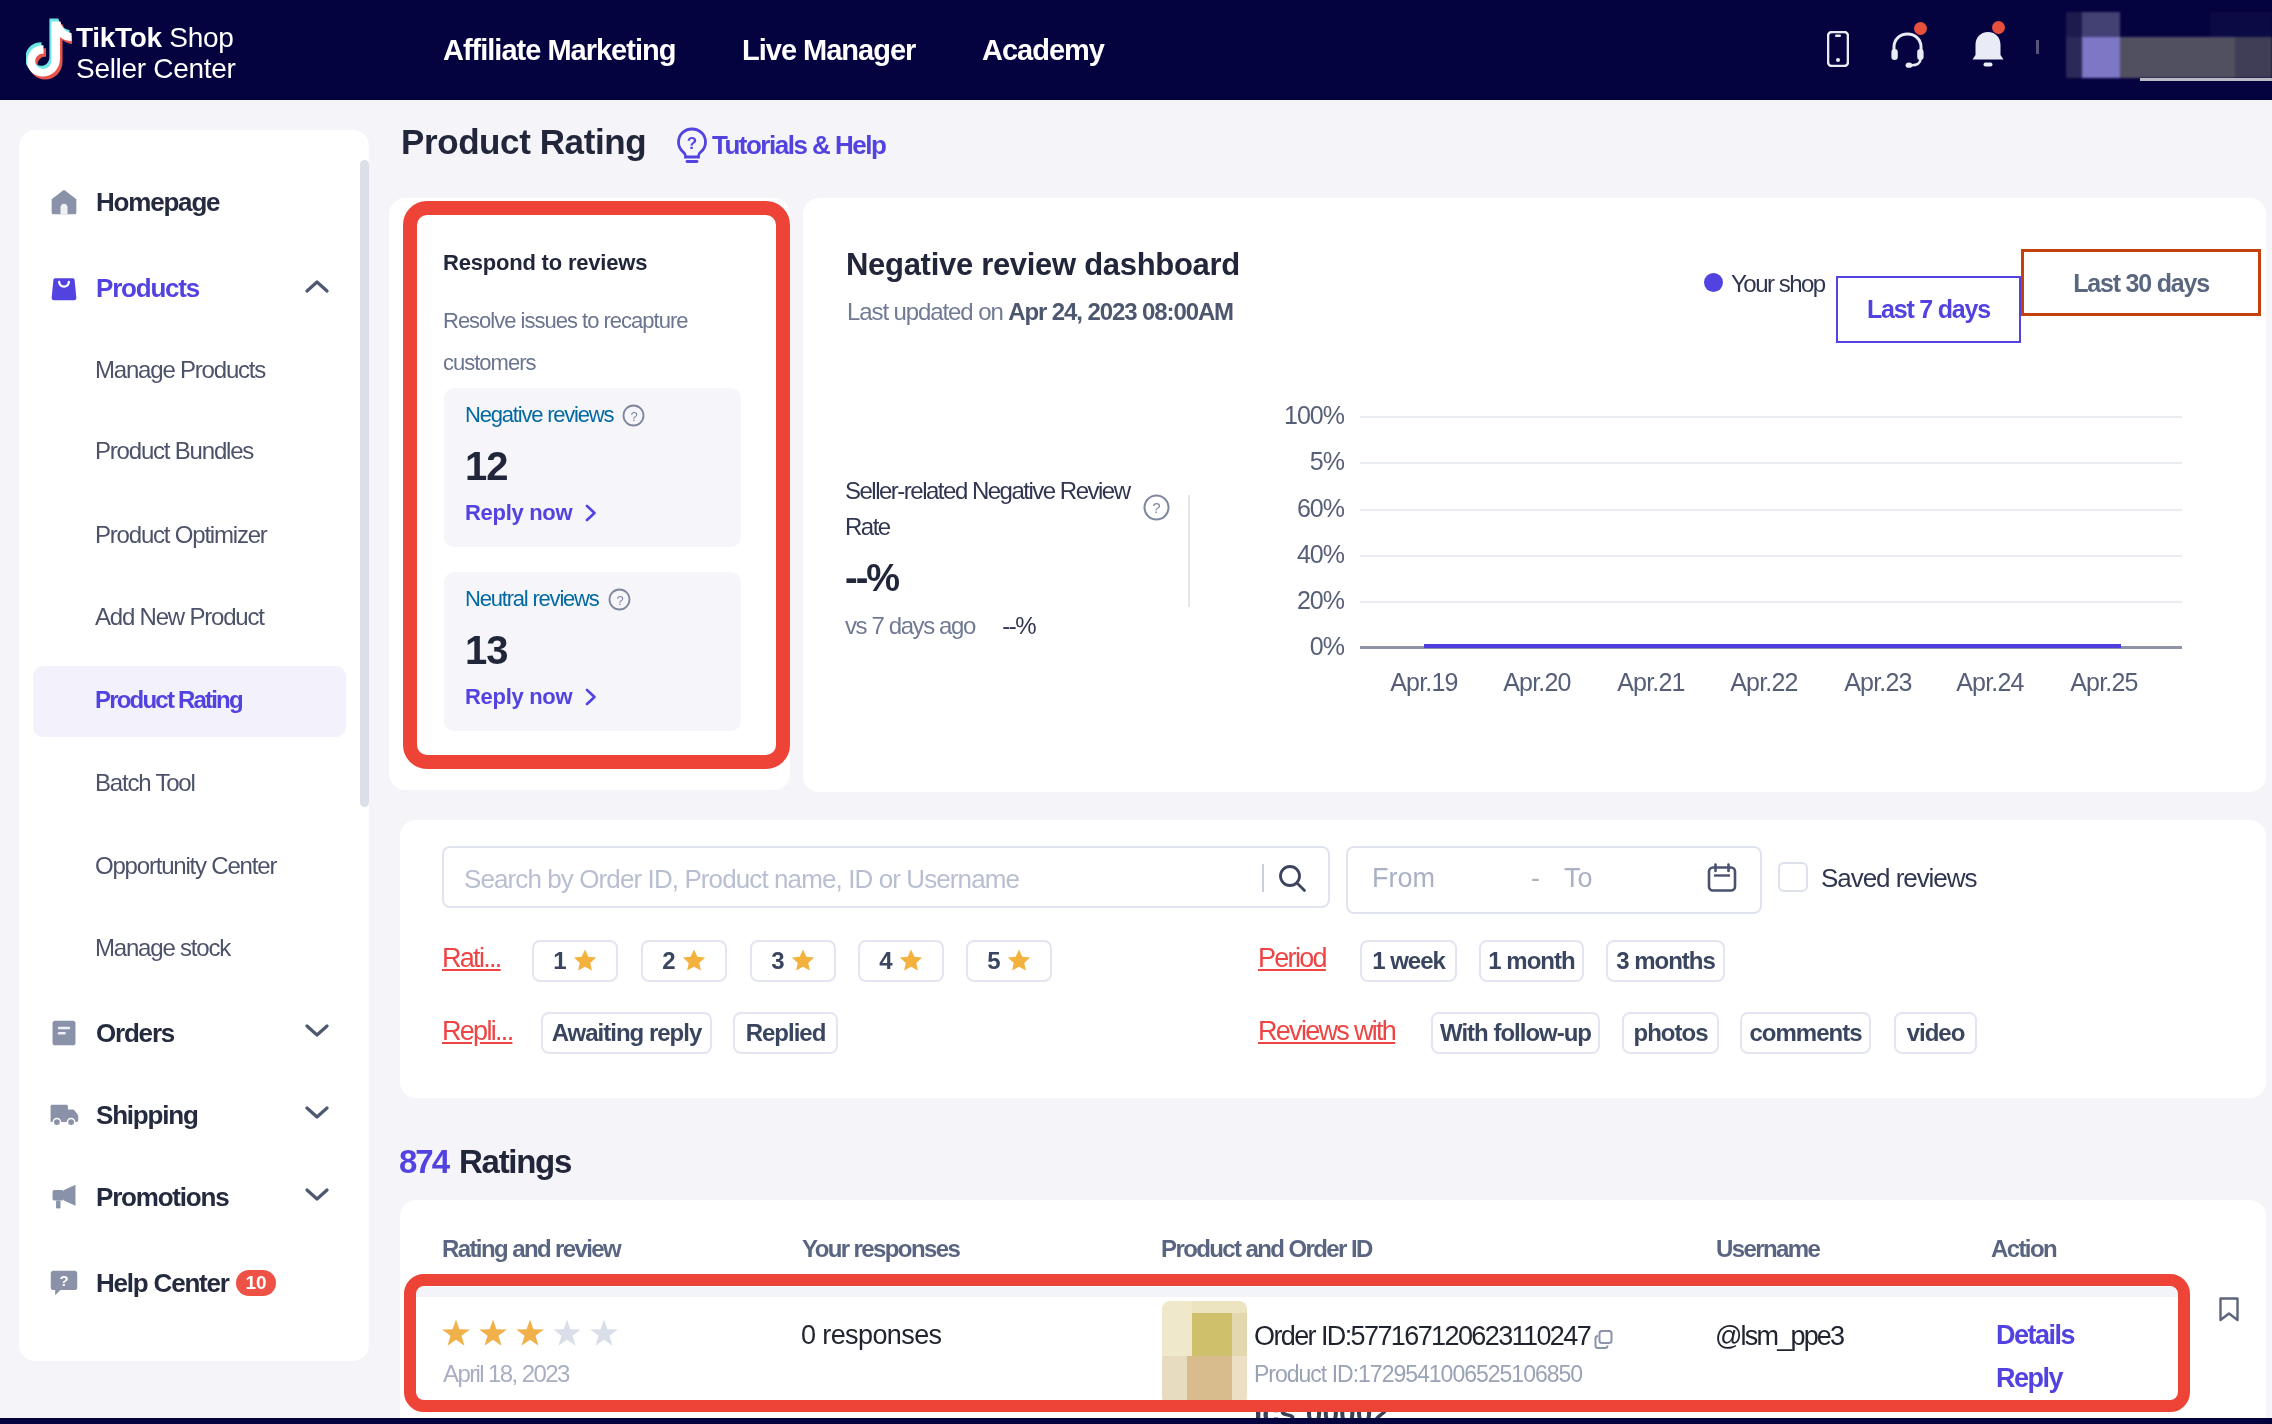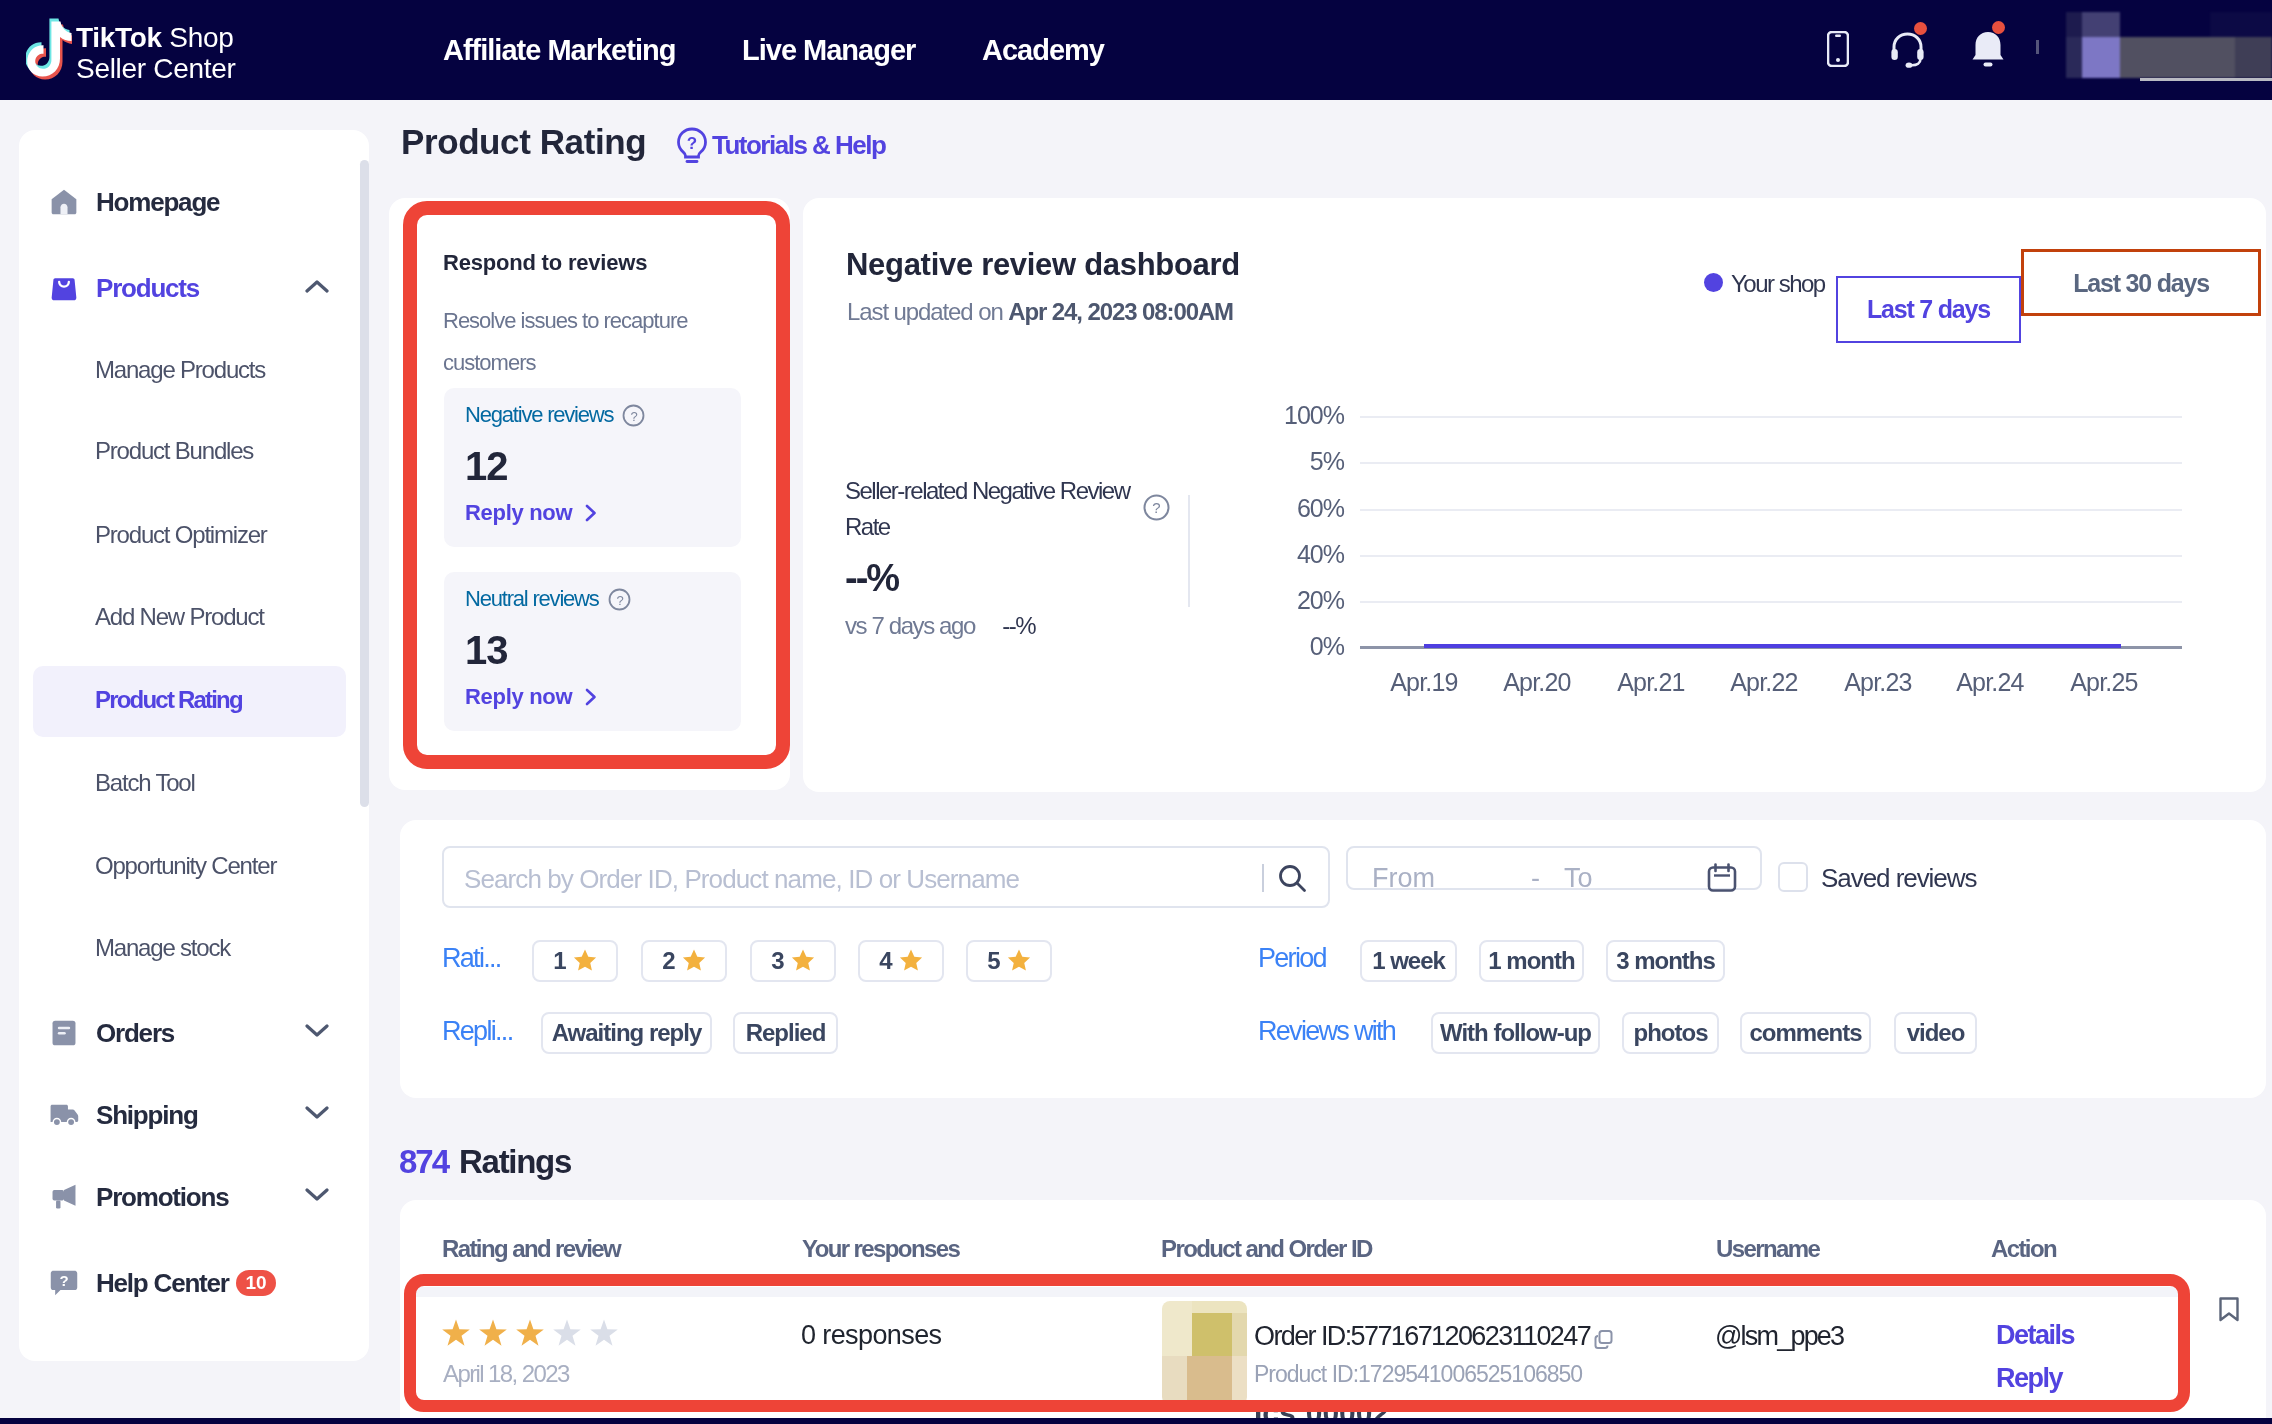--- a/index.html
+++ b/index.html
@@ -68,24 +68,24 @@
 
 .gl { position:absolute; left:557px; width:822px; height:2px; background:#eaecf3; }
 .ylab { position:absolute; width:90px; text-align:right; font-size:25px; color:#565f78; letter-spacing:-1px; }
 .xlab { position:absolute; width:120px; text-align:center; font-size:25px; color:#565f78; letter-spacing:-0.8px; }
 #xaxis { position:absolute; left:557px; top:448px; width:822px; height:3px; background:#8d94a8; }
 #blueline { position:absolute; left:621px; top:446px; width:697px; height:4px; background:#4e3ee0; }
 
 
 #srch { position:absolute; left:42px; top:26px; width:888px; height:62px; border:2px solid #e0e4ee; border-radius:8px; }
 #srch .ph { position:absolute; left:20px; top:16px; font-size:26px; color:#b8bfd2; letter-spacing:-0.9px; }
-#dateinp { position:absolute; left:946px; top:26px; width:416px; height:44px; border:2px solid #e0e4ee; border-radius:8px; font-size:27px; color:#aab1c5; }
+#dateinp { position:absolute; left:946px; top:26px; width:416px; height:68px; border:2px solid #e0e4ee; border-radius:8px; font-size:27px; color:#aab1c5; }
 #savedcb { position:absolute; left:1378px; top:42px; width:30px; height:30px; border:2px solid #dde1ec; border-radius:6px; background:#fff; }
 #savedtx { position:absolute; left:1421px; top:43px; font-size:26px; color:#303650; letter-spacing:-1.05px; }
-.flabel { position:absolute; font-size:27px; color:#3b82f6; letter-spacing:-1.7px; }
+.flabel { position:absolute; font-size:27px; color:#ef4444; letter-spacing:-1.7px;text-decoration:underline; }
 .fbtn { position:absolute; height:42px; border:2px solid #e3e6f0; border-radius:8px; background:#fff; font-size:24px; color:#3a4660; display:flex; align-items:center; justify-content:center; gap:7px; white-space:nowrap; letter-spacing:-1px; }
 .fbtn b { font-weight:700; }
 
 
 .thead { position:absolute; top:35px; font-size:24px; font-weight:700; color:#5a6582; letter-spacing:-1.6px; }
 #ratings-h { position:absolute; left:399px; top:1143px; font-size:33px; font-weight:700; color:#22263a; }
 #ratings-h .n { color:#5243e0; }
 #bottombar { position:absolute; left:0; top:1418px; width:2272px; height:6px; background:#050240; z-index:40; }
 </style>
 </head>

